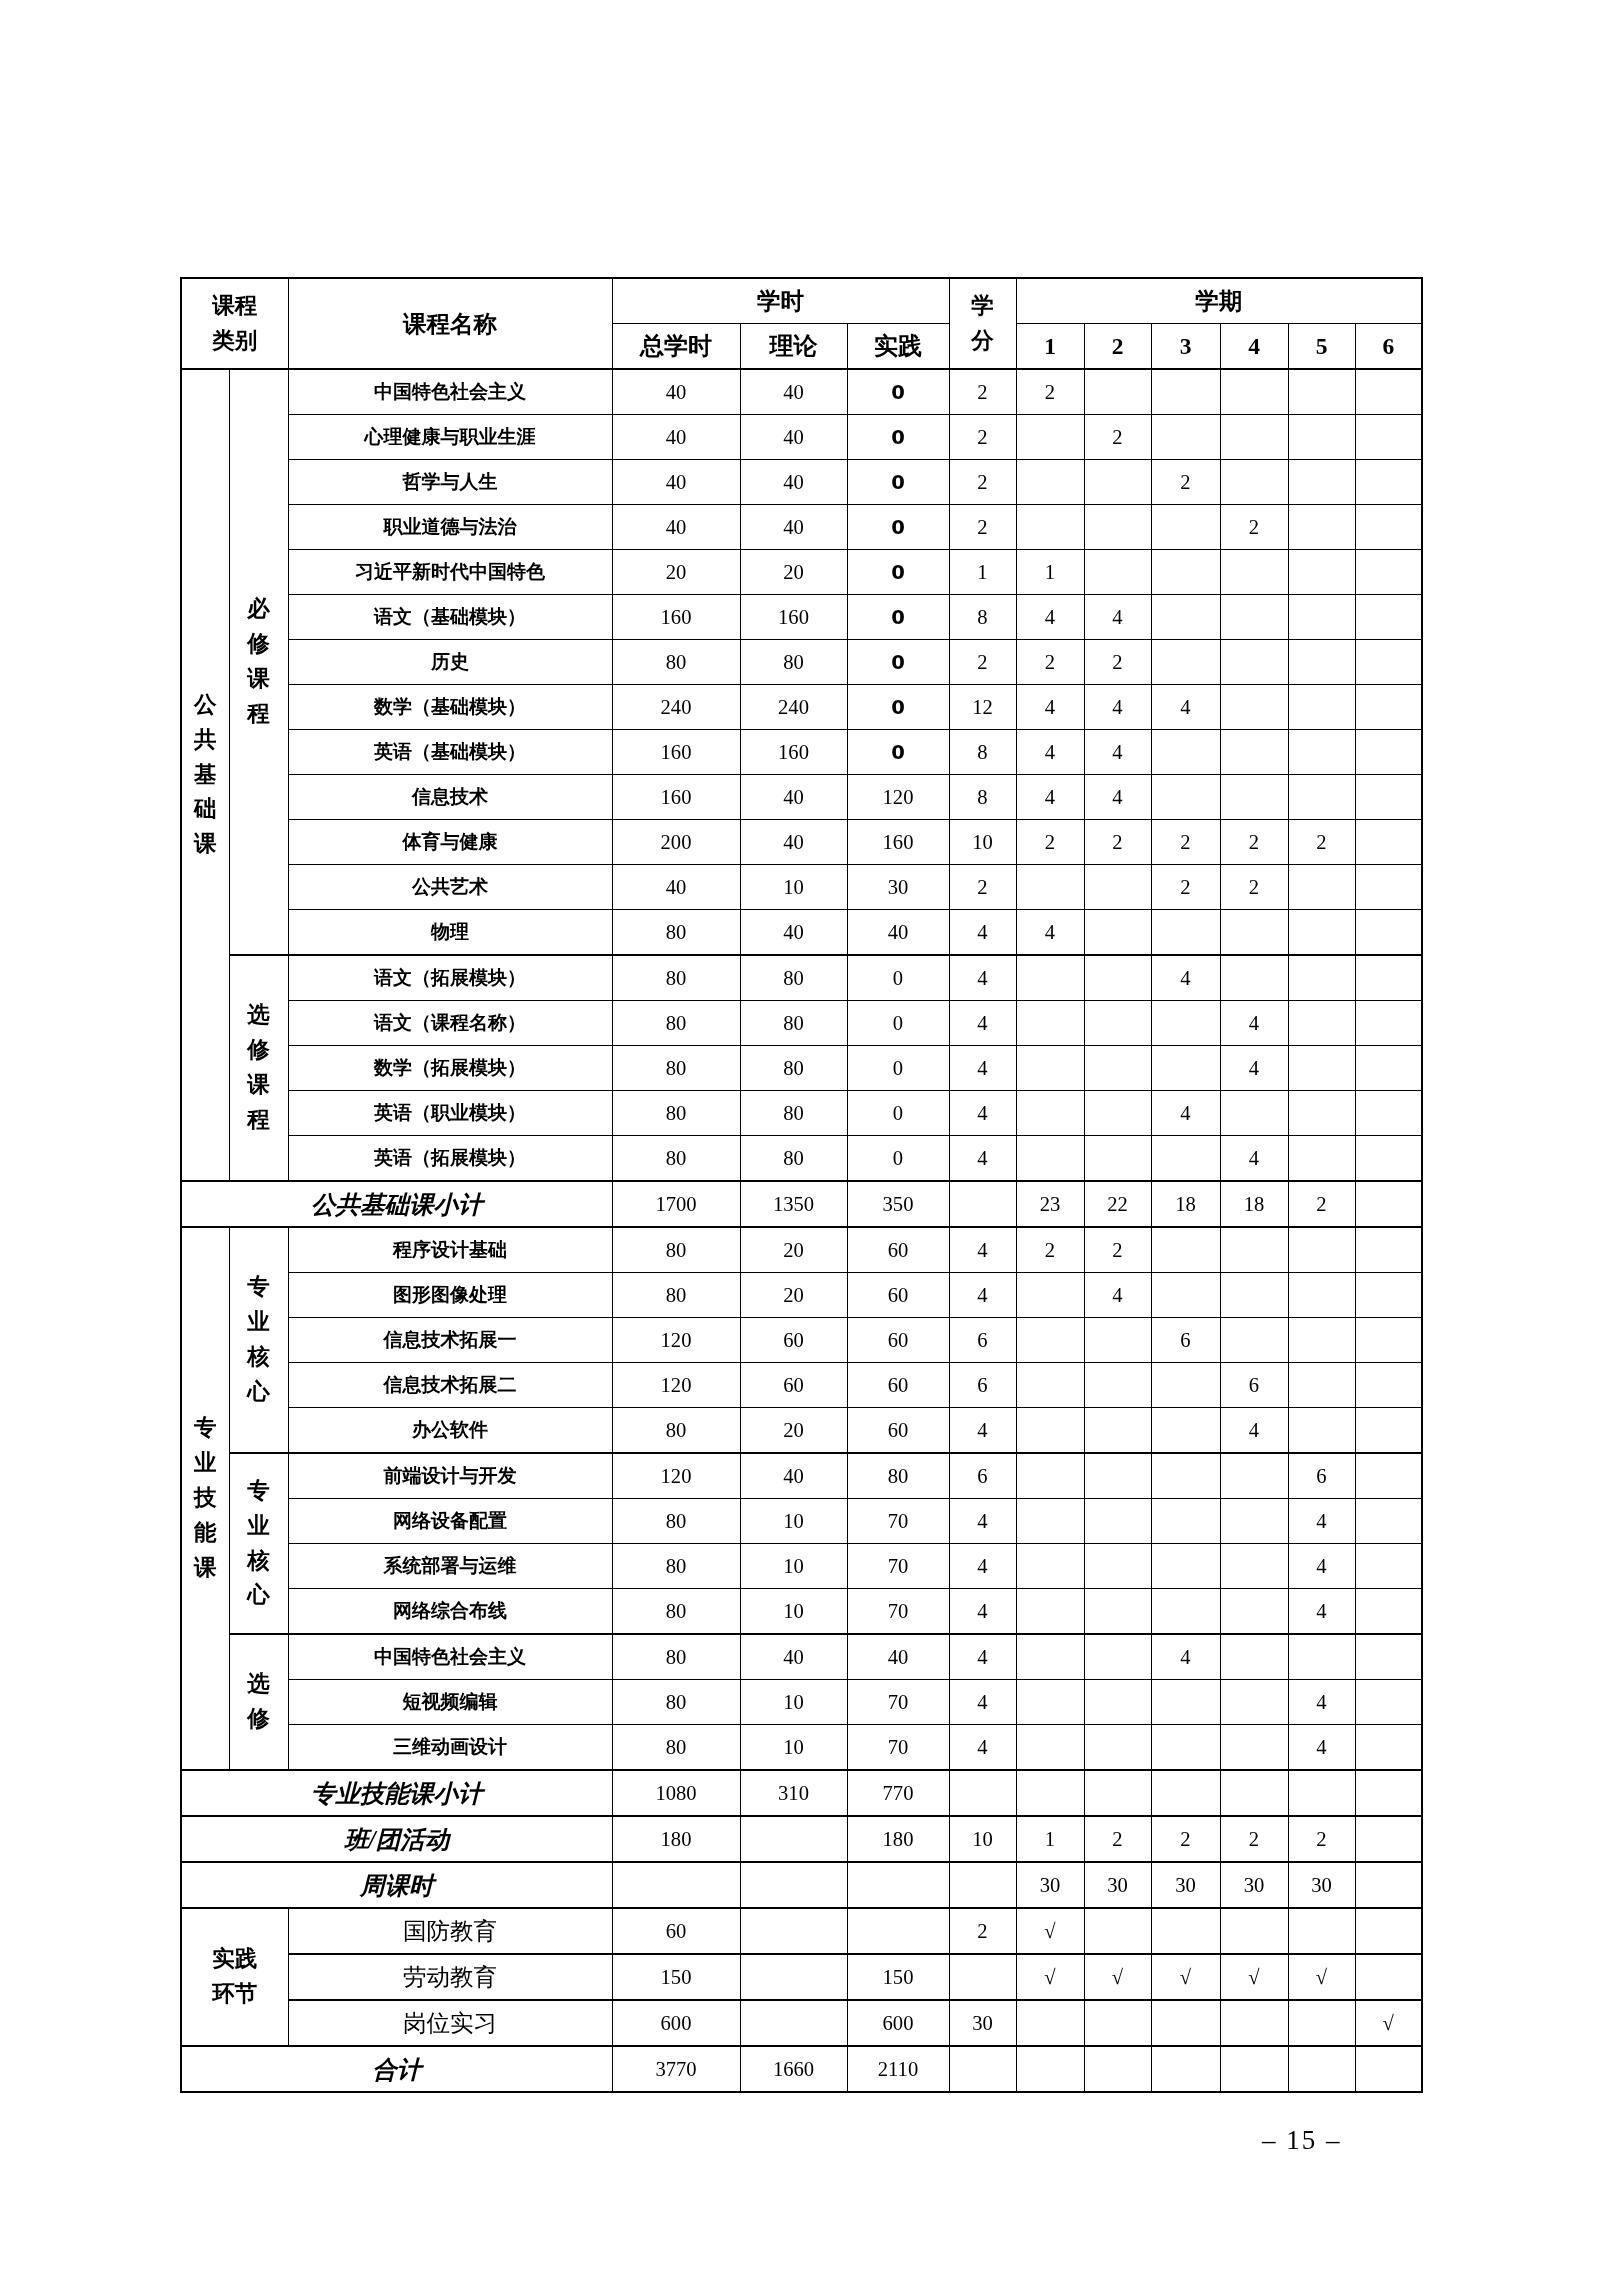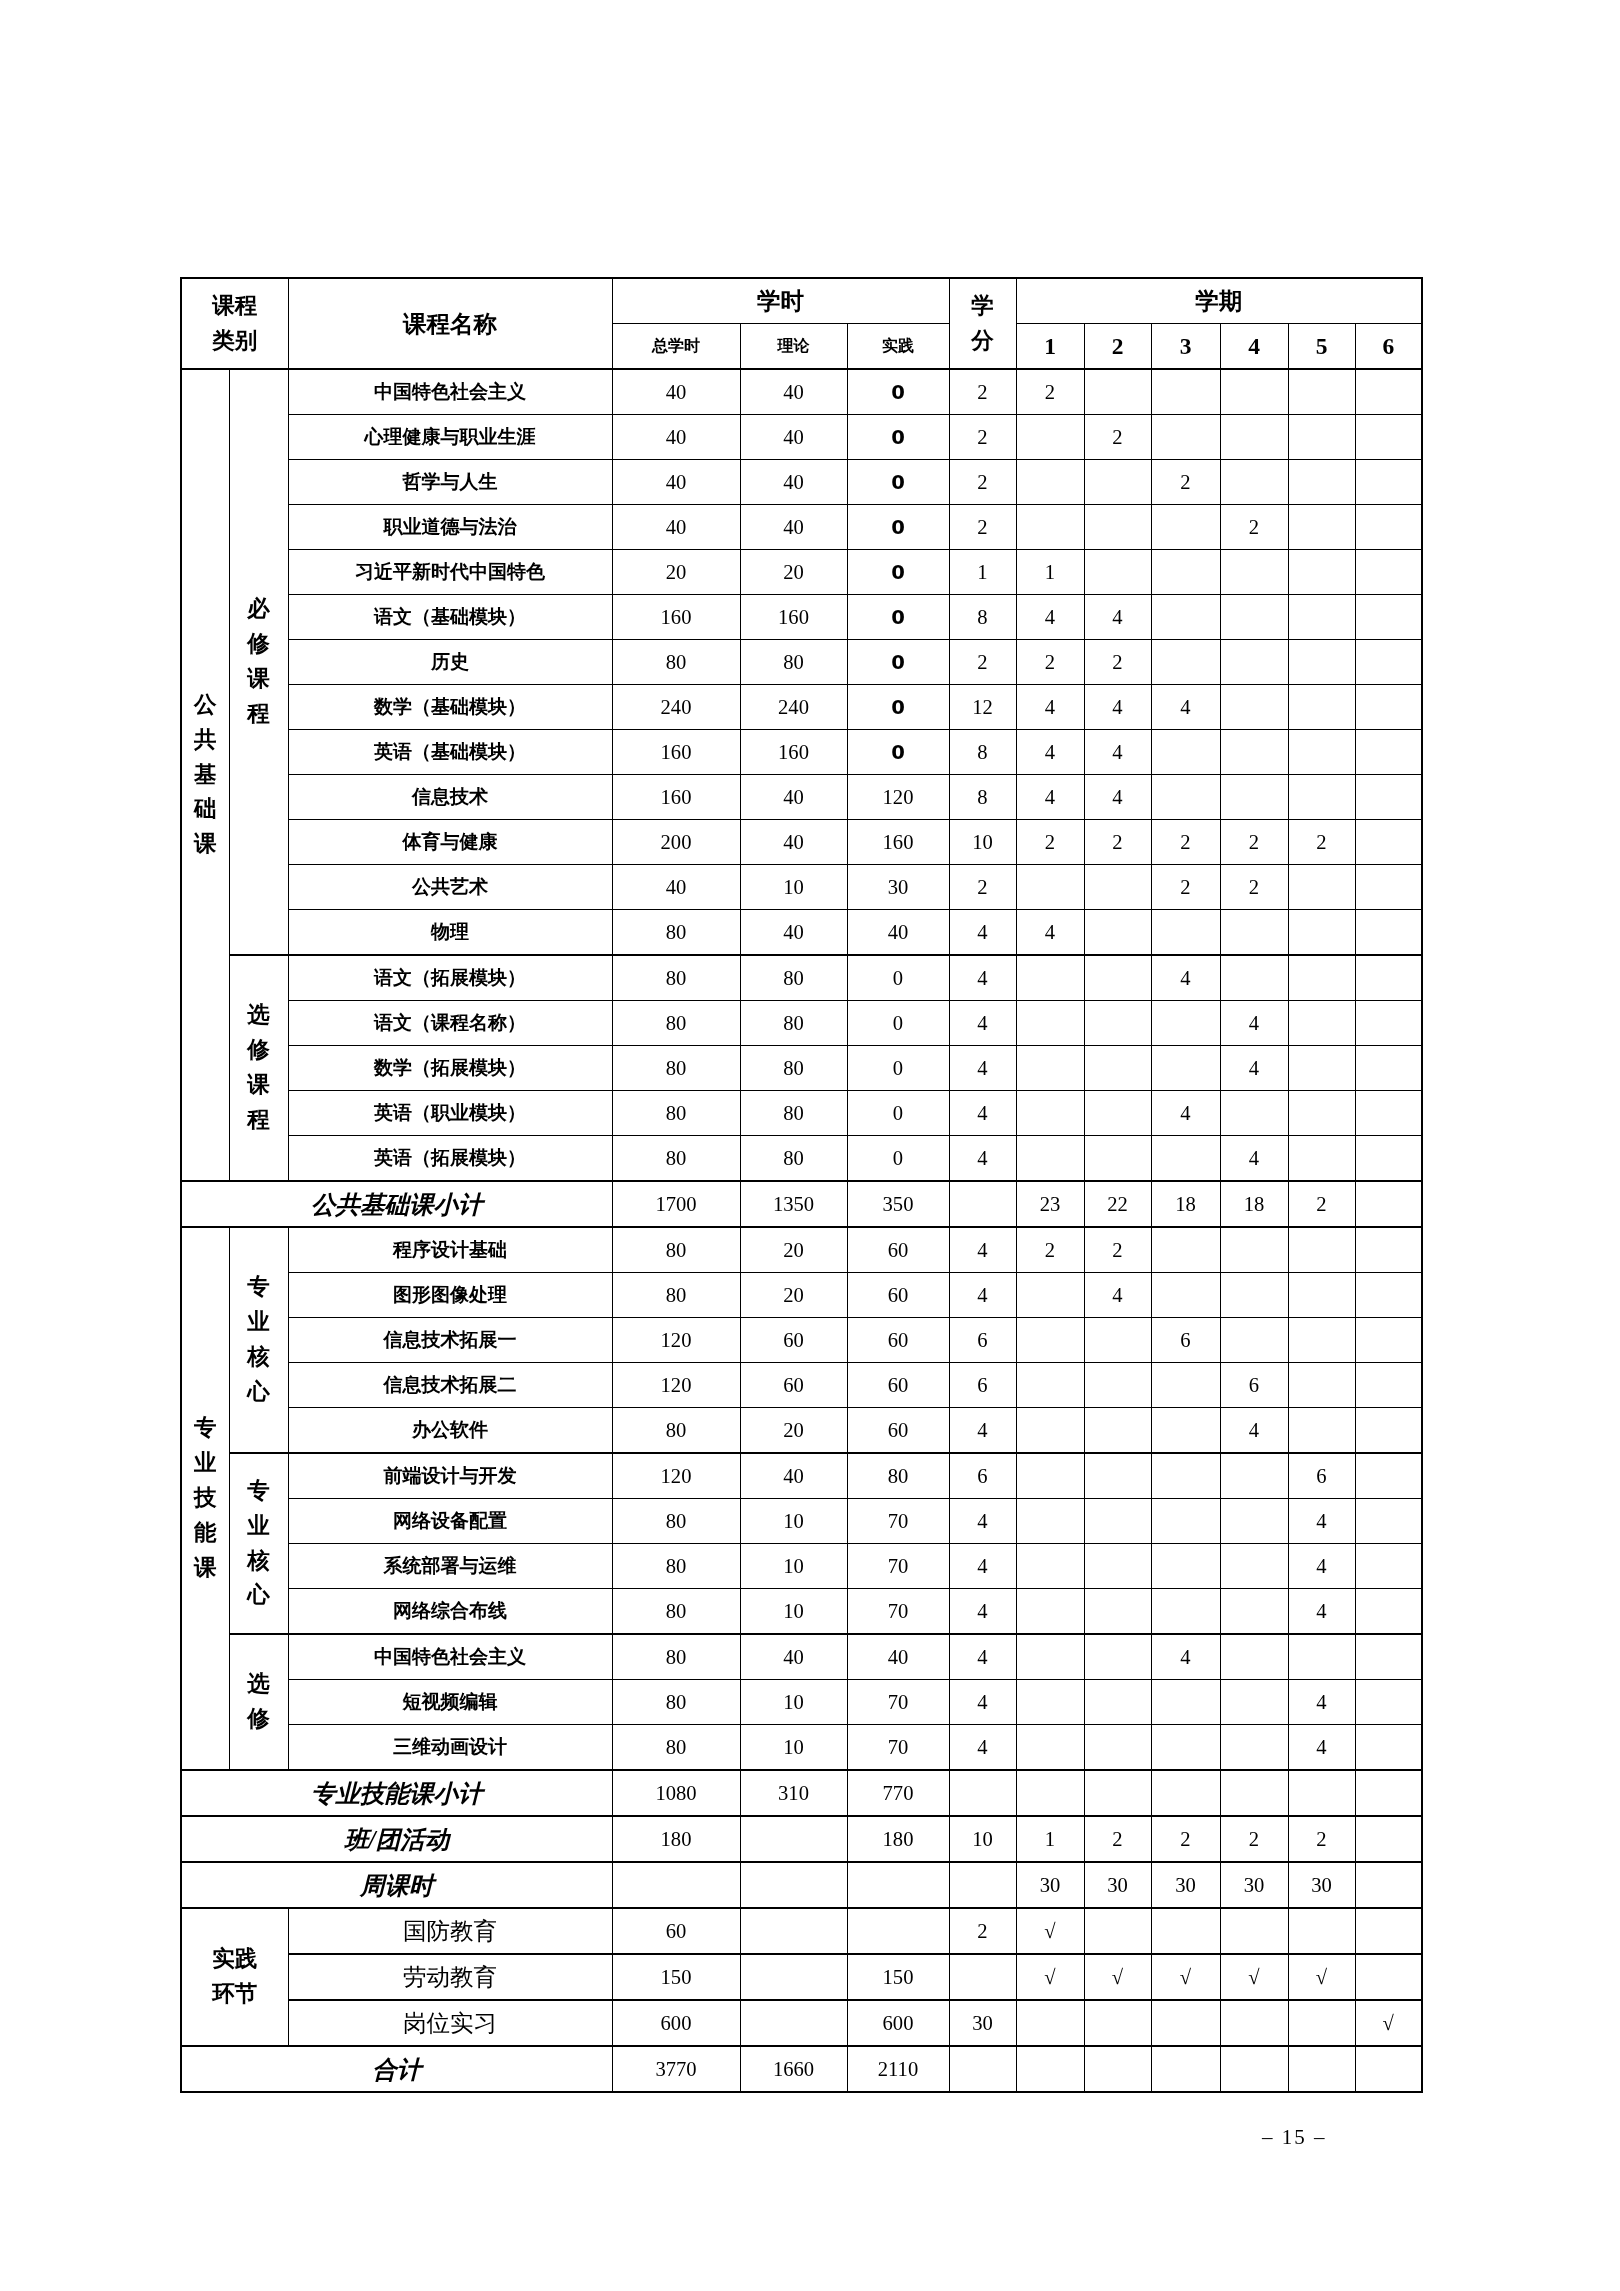--- a/index.html
+++ b/index.html
@@ -7,38 +7,38 @@
     width:1620px;height:2292px;background:#ffffff;position:relative;
     font-family:"Liberation Serif","DejaVu Serif",serif;color:#000;
   }
   .table-wrap{position:absolute;left:180px;top:277px;}
   table{border-collapse:collapse;table-layout:fixed;width:1239px;border:2.9px solid #000;}
   th,td{
     border:1.5px solid #000;text-align:center;vertical-align:middle;
     padding:0;height:44px;font-size:20.6px;overflow:hidden;font-weight:normal;
   }
   thead th{height:44px;}
-  .hcell{font-weight:bold;font-size:16px;}
+  .hcell{font-weight:bold;font-size:24px;}
   .big{font-size:23.5px;}
   .semnum{font-weight:bold;font-size:23.5px;}
   .vwrap{
     display:inline-block;width:1.18em;word-break:break-all;line-height:1.55;
     font-weight:bold;font-size:22.5px;vertical-align:middle;
   }
   .w2{width:2.36em;}
   td.name{font-size:19px;font-weight:bold;}
   td.rowlabel{font-weight:bold;font-size:24.5px;font-style:italic;}
   td.bname{font-weight:normal;font-size:23.5px;}
   td.num{font-size:20.6px;}
   td.pb{font-family:"DejaVu Sans",sans-serif;font-weight:bold;font-size:19.6px;}
   tbody tr:first-child td{border-top-width:2.5px;}
   tr.t2>td{border-top-width:2.5px;}
   tr.t3>td{border-top-width:2.9px;}
   .pagenum{
-    position:absolute;left:1262px;top:2125px;font-size:21px;letter-spacing:2px;
+    position:absolute;left:1262px;top:2125px;font-size:27px;letter-spacing:2px;
     font-family:"Liberation Serif","DejaVu Serif",serif;
   }
 </style>
 </head>
 <body>
 
 <div class="table-wrap">
   <table>
     <colgroup>
       <col style="width:48px">

